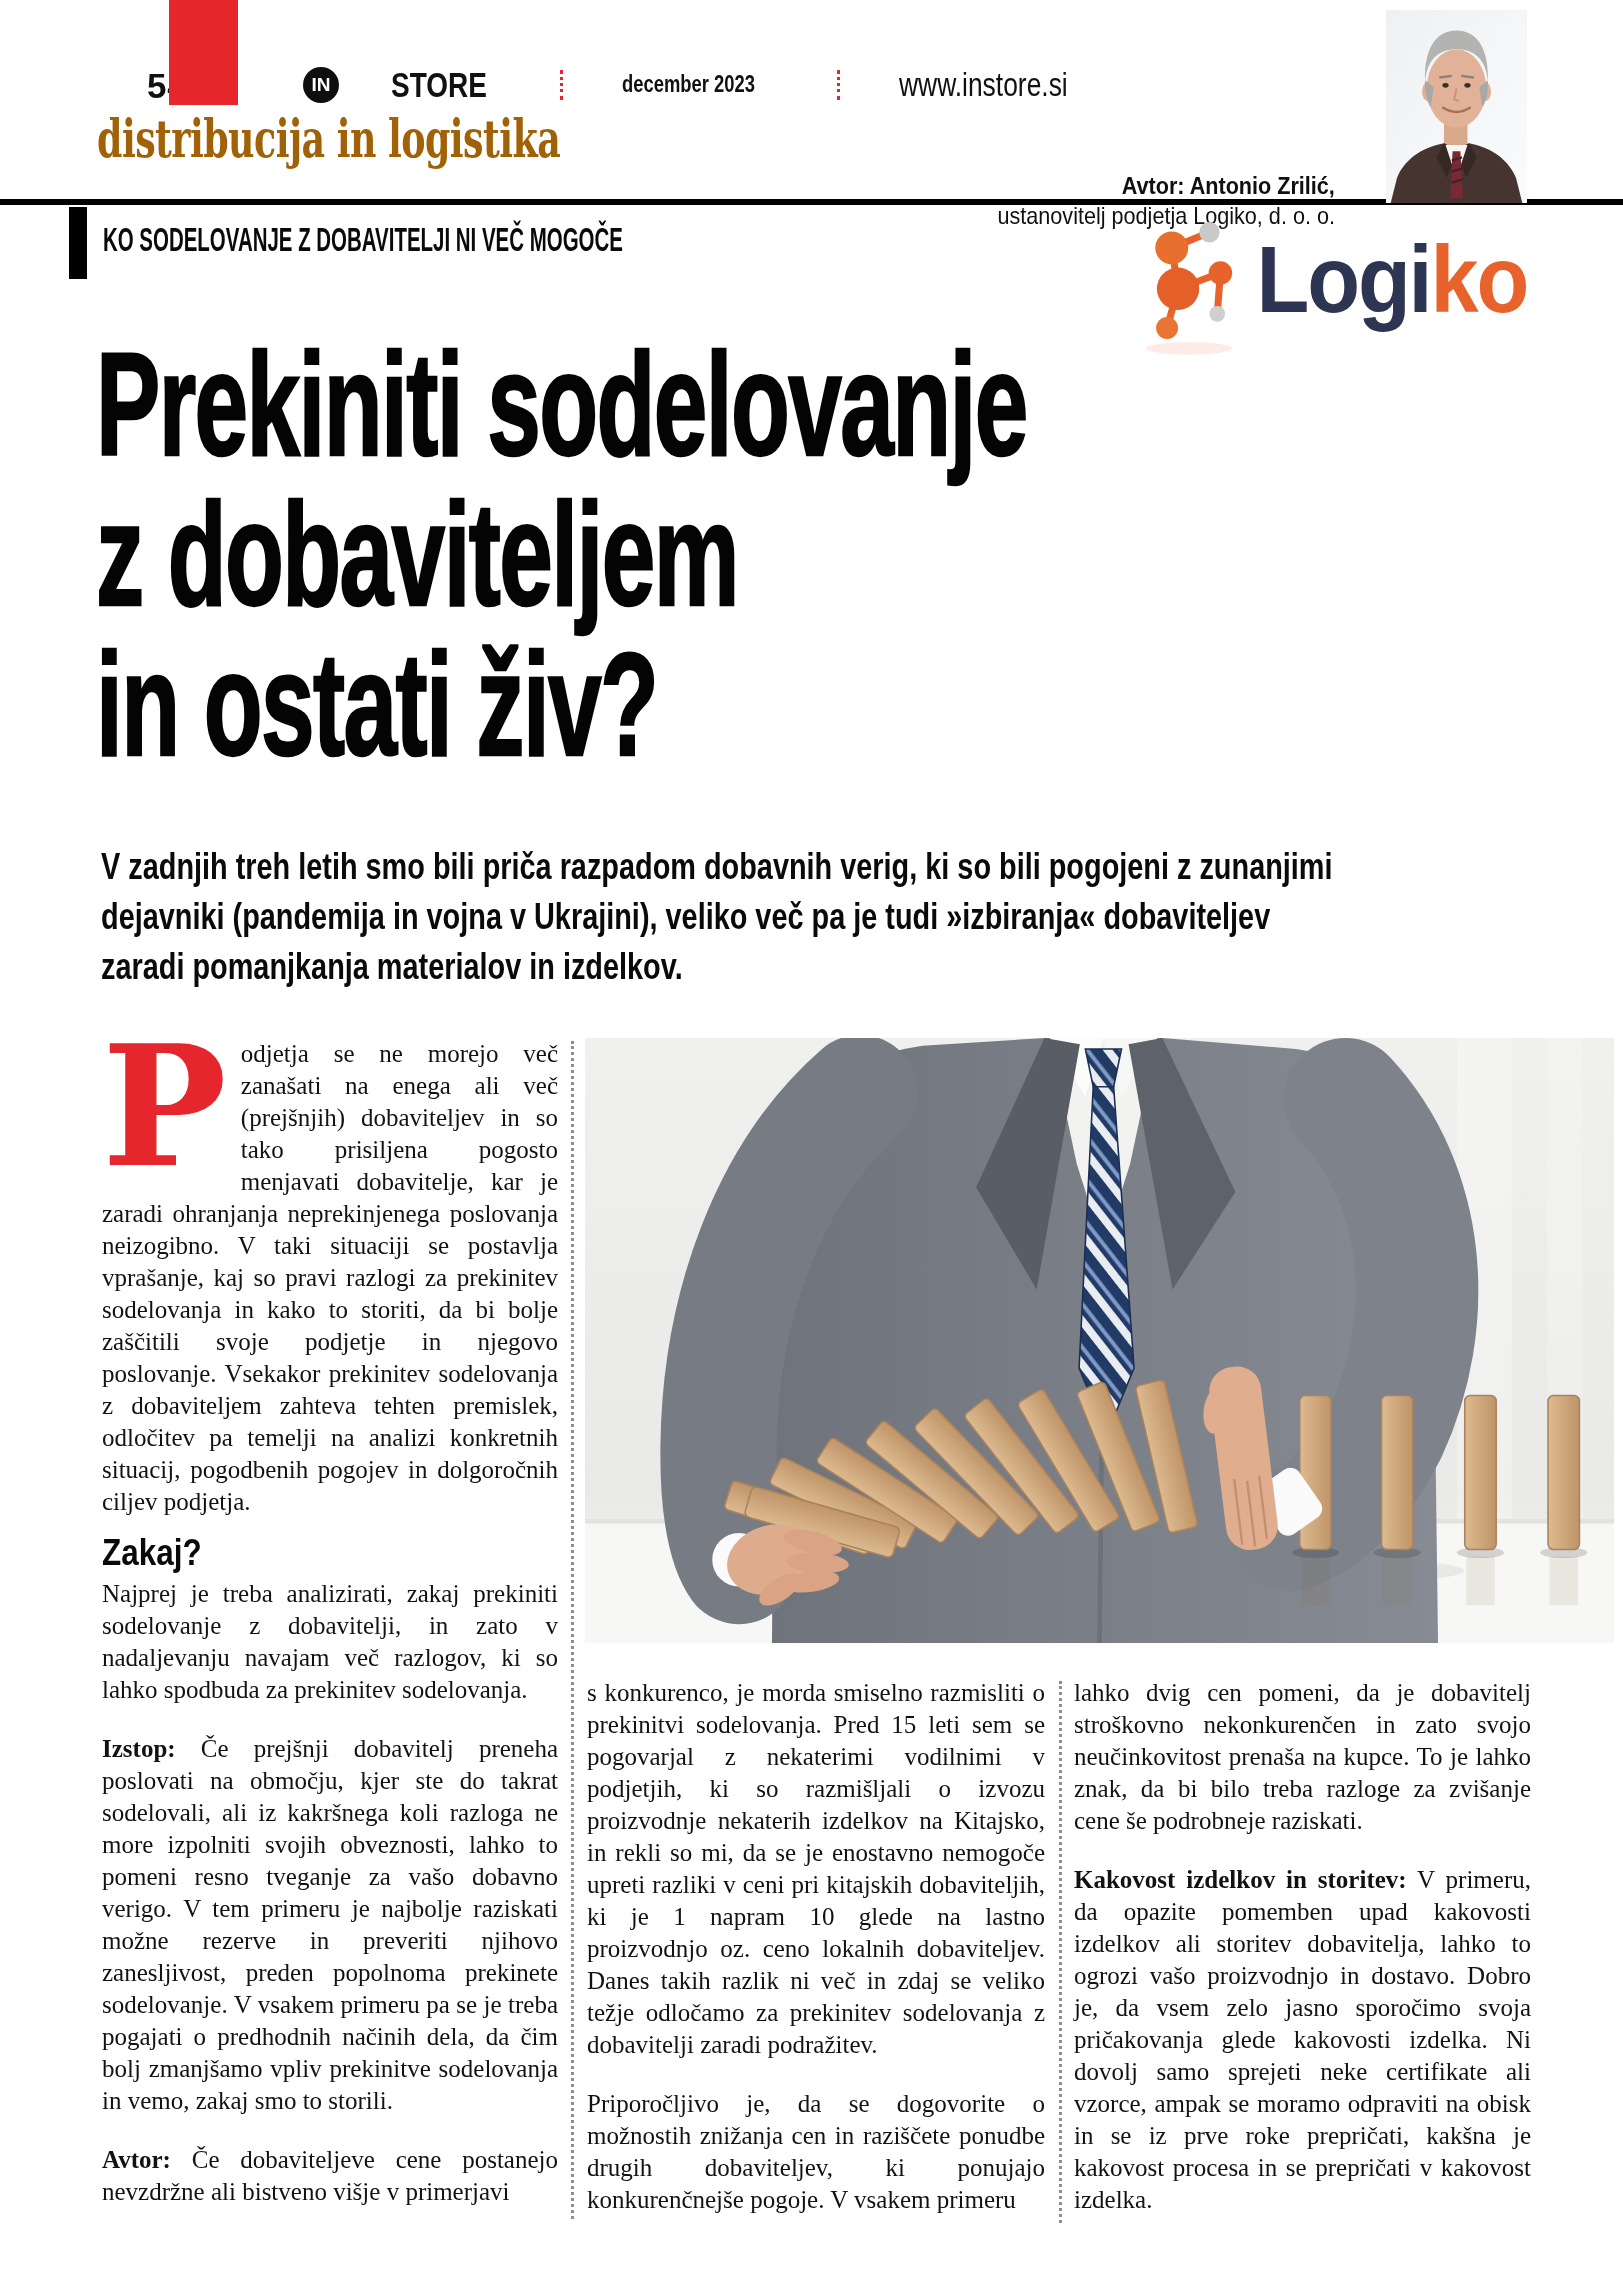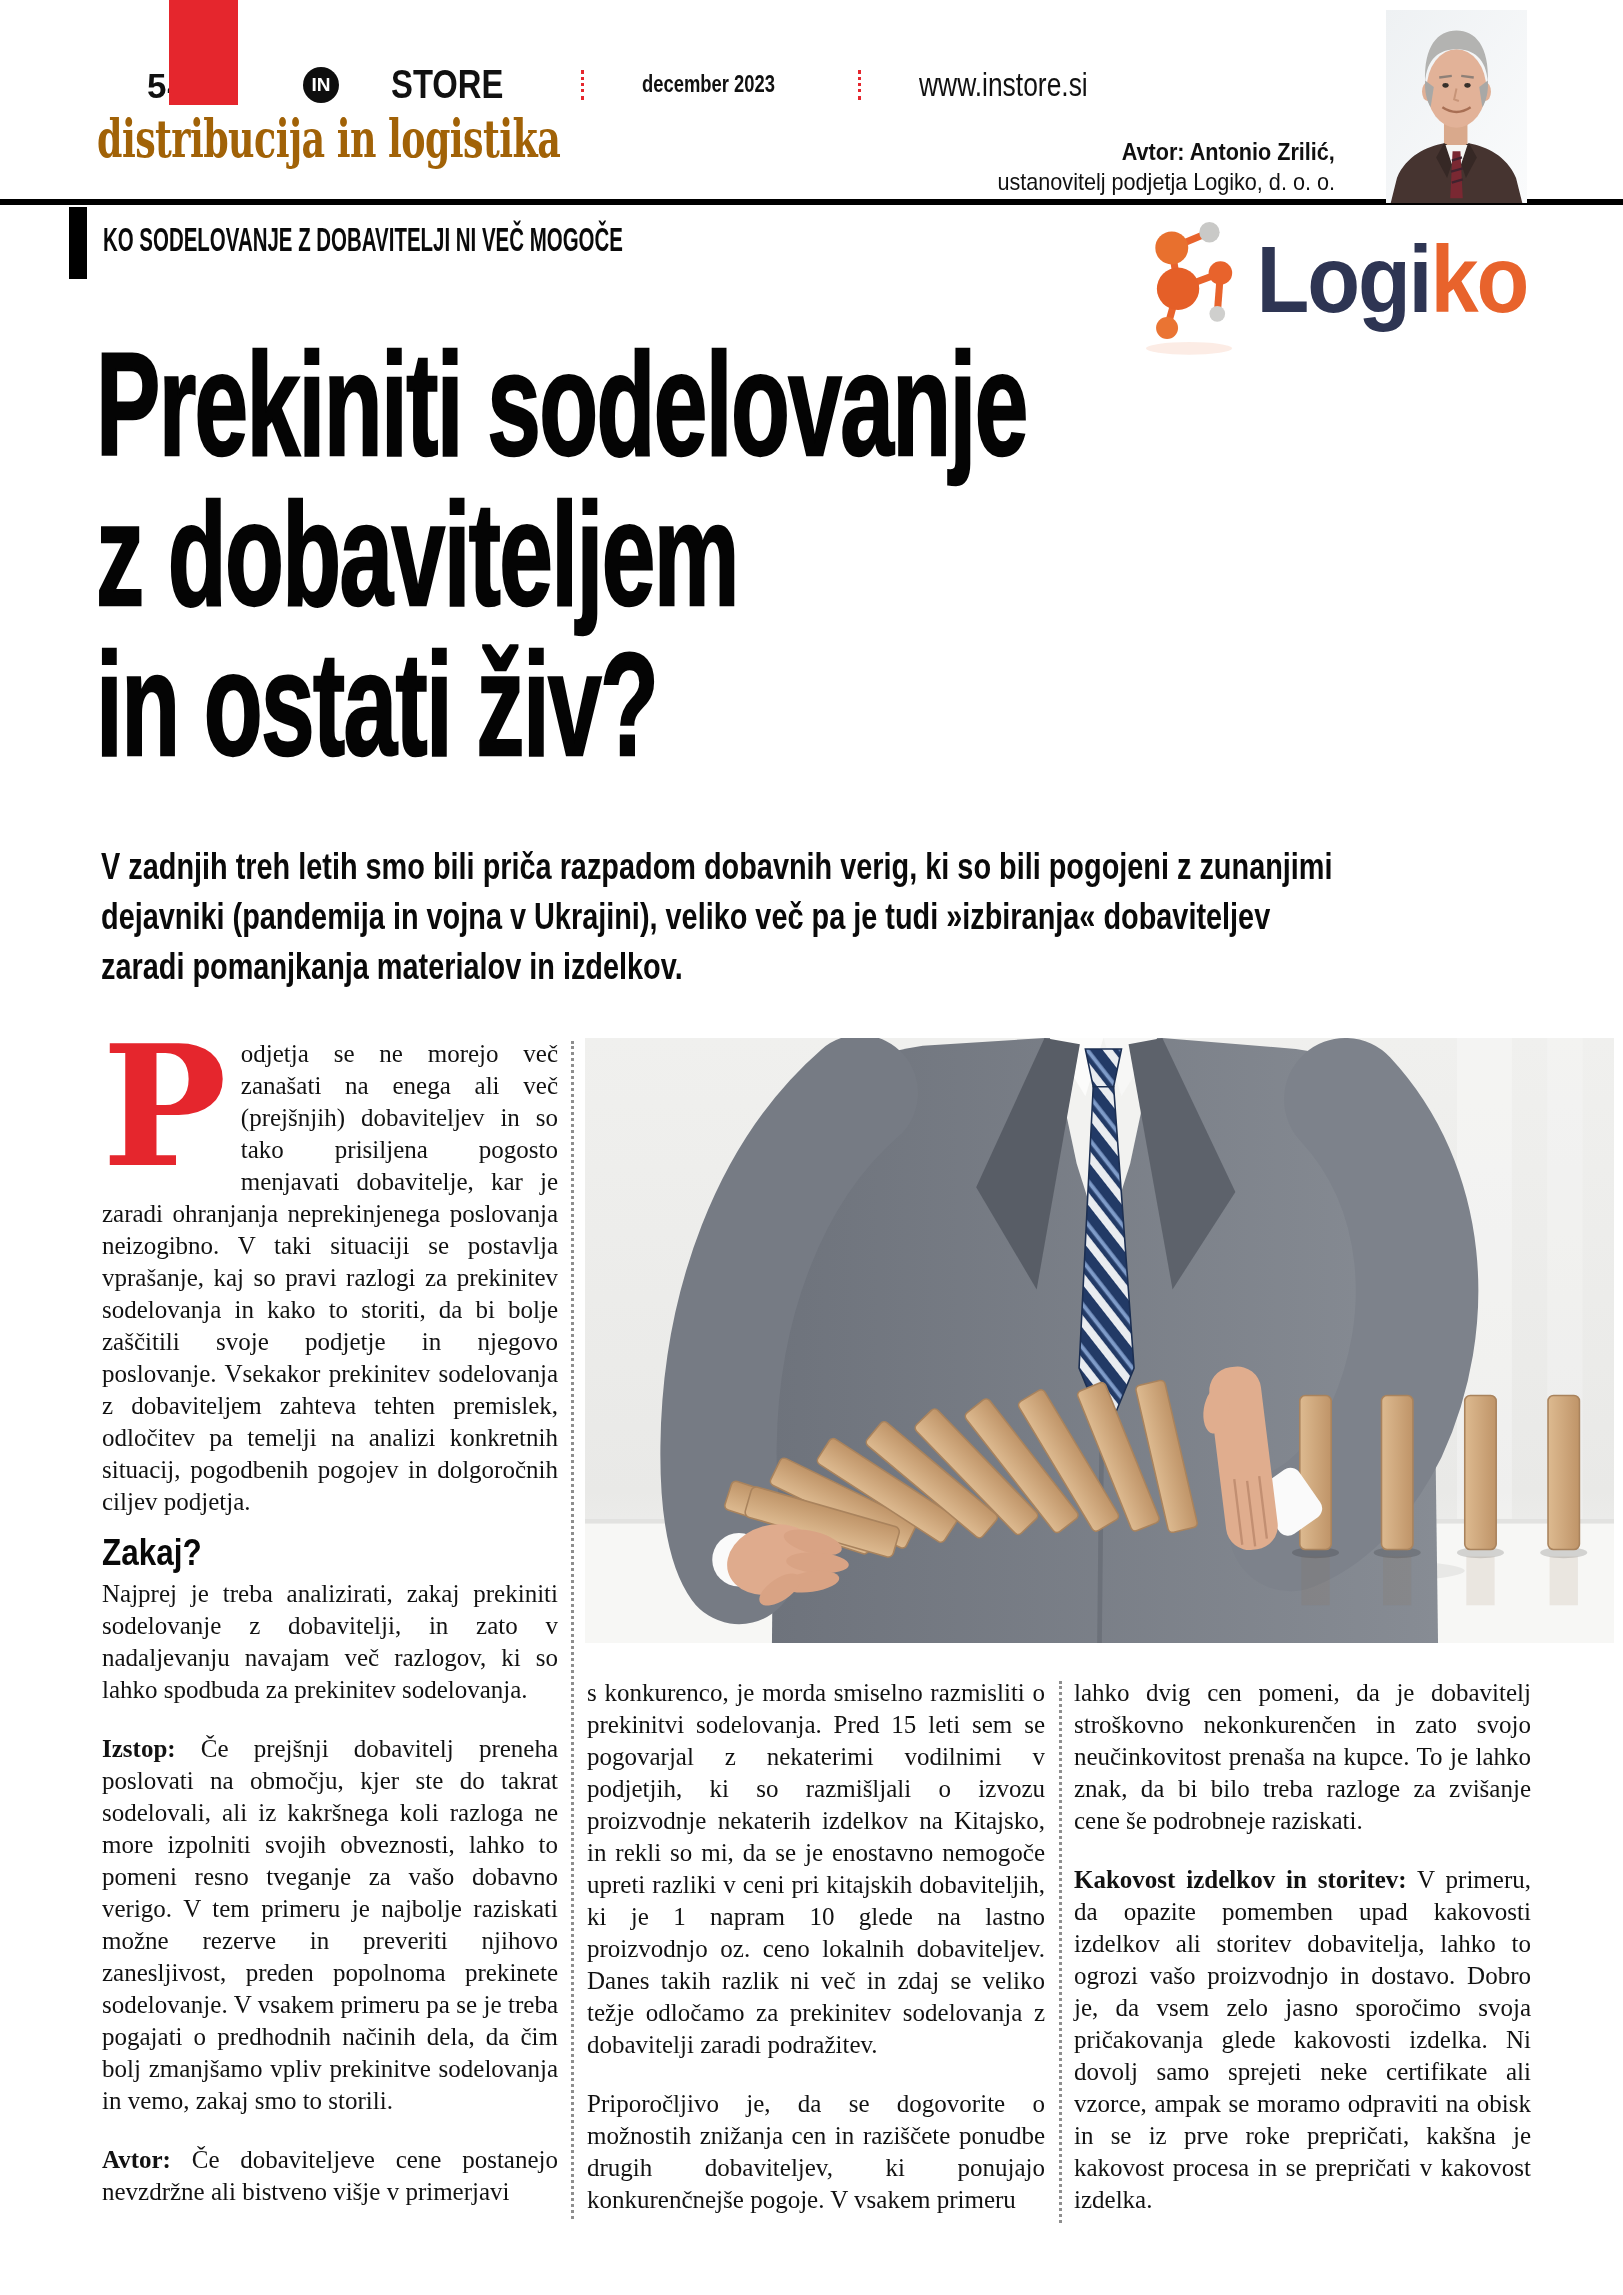--- a/index.html
+++ b/index.html
@@ -11,28 +11,28 @@
   .sx62{transform:scaleX(.62);} .sx66{transform:scaleX(.66);} .sx70{transform:scaleX(.70);}
   .sx78{transform:scaleX(.78);} .sx80{transform:scaleX(.80);} .sx85{transform:scaleX(.85);}
   .sx90r{display:inline-block;transform:scaleX(.90);transform-origin:100% 50%;white-space:nowrap;}
 
   
   .pageno{position:absolute;left:99px;top:66px;font-size:35px;font-weight:700;letter-spacing:0.8px;margin-left:48px;}
   .redbar{position:absolute;left:169px;top:0;width:69px;height:105px;background:#e5262d;}
   .brandline{position:absolute;left:303px;top:64px;height:41px;display:flex;align-items:center;gap:46px;}
   .inbadge{width:36px;height:36px;border-radius:50%;background:#0e0e0e;color:#fff;
            display:flex;align-items:center;justify-content:center;font-size:19px;font-weight:700;margin-right:6.3px;}
-  .brand-store{font-size:41px;font-weight:700;text-align:center;}
+  .brand-store{font-size:35px;font-weight:700;text-align:center;}
   .brand-issue{font-size:23px;font-weight:700;}
   .brand-site{font-size:33px;font-weight:400;}
   .reddots{width:0;height:30px;border-left:3.9px dotted #e5262d;margin:0 12.6px 0 3.1px;}
   .section-title{position:absolute;left:97px;top:108px;font-family:"DejaVu Serif",serif;
                  font-size:52px;font-weight:700;letter-spacing:-0.8px;color:#a16207;}
   .author{position:absolute;right:288px;top:137px;text-align:right;font-size:24px;line-height:30px;color:#101010;}
-  .author-1{font-weight:700;}
+  .author-1{font-weight:700;margin-top:34px;}
   .portrait{position:absolute;left:1386px;top:10.2px;width:141px;height:193px;z-index:2;}
   .portrait svg{display:block;width:100%;height:100%;}
   .toprule{position:absolute;left:0;top:199px;width:1623px;height:5.5px;background:#000;}
 
   
   .kickerbar{position:absolute;left:69px;top:207px;width:18px;height:72px;background:#000;}
   .kicker{position:absolute;left:103px;top:221px;font-size:33px;font-weight:700;color:#0a0a0a;}
   .logiko{position:absolute;left:1140px;top:204px;width:397px;height:153px;}
   .logiko svg{display:block;width:100%;height:100%;}
 

